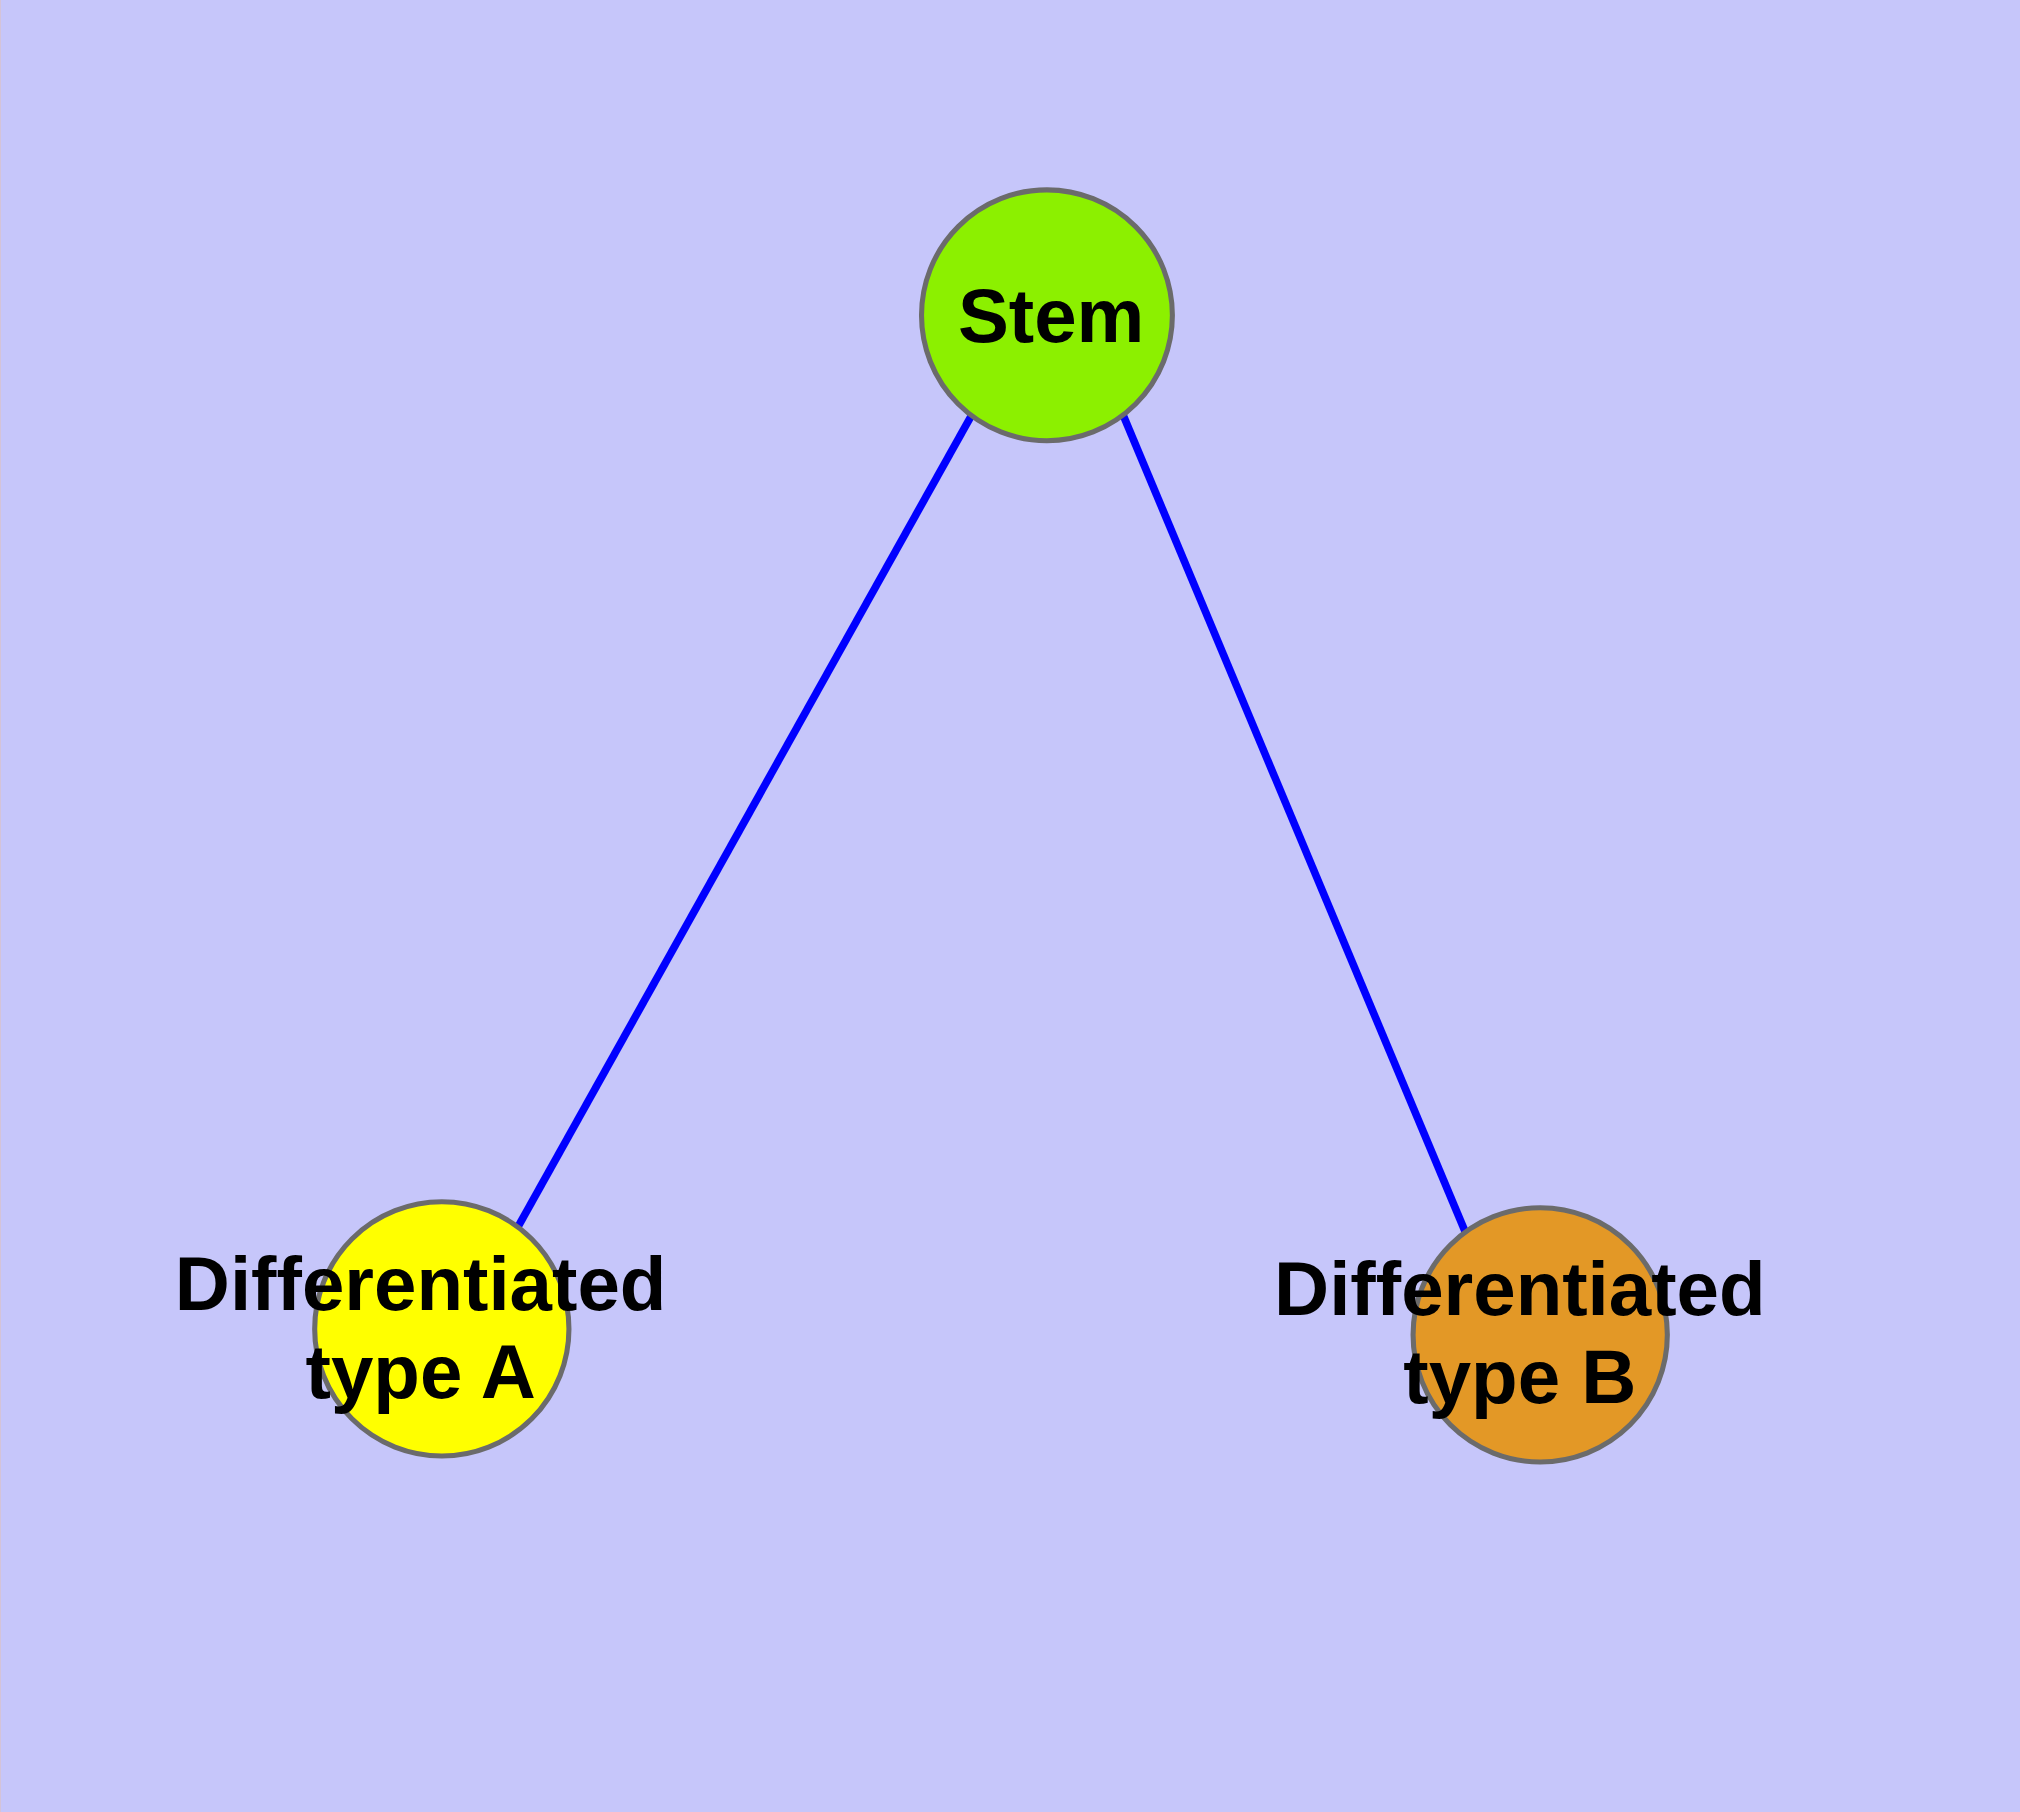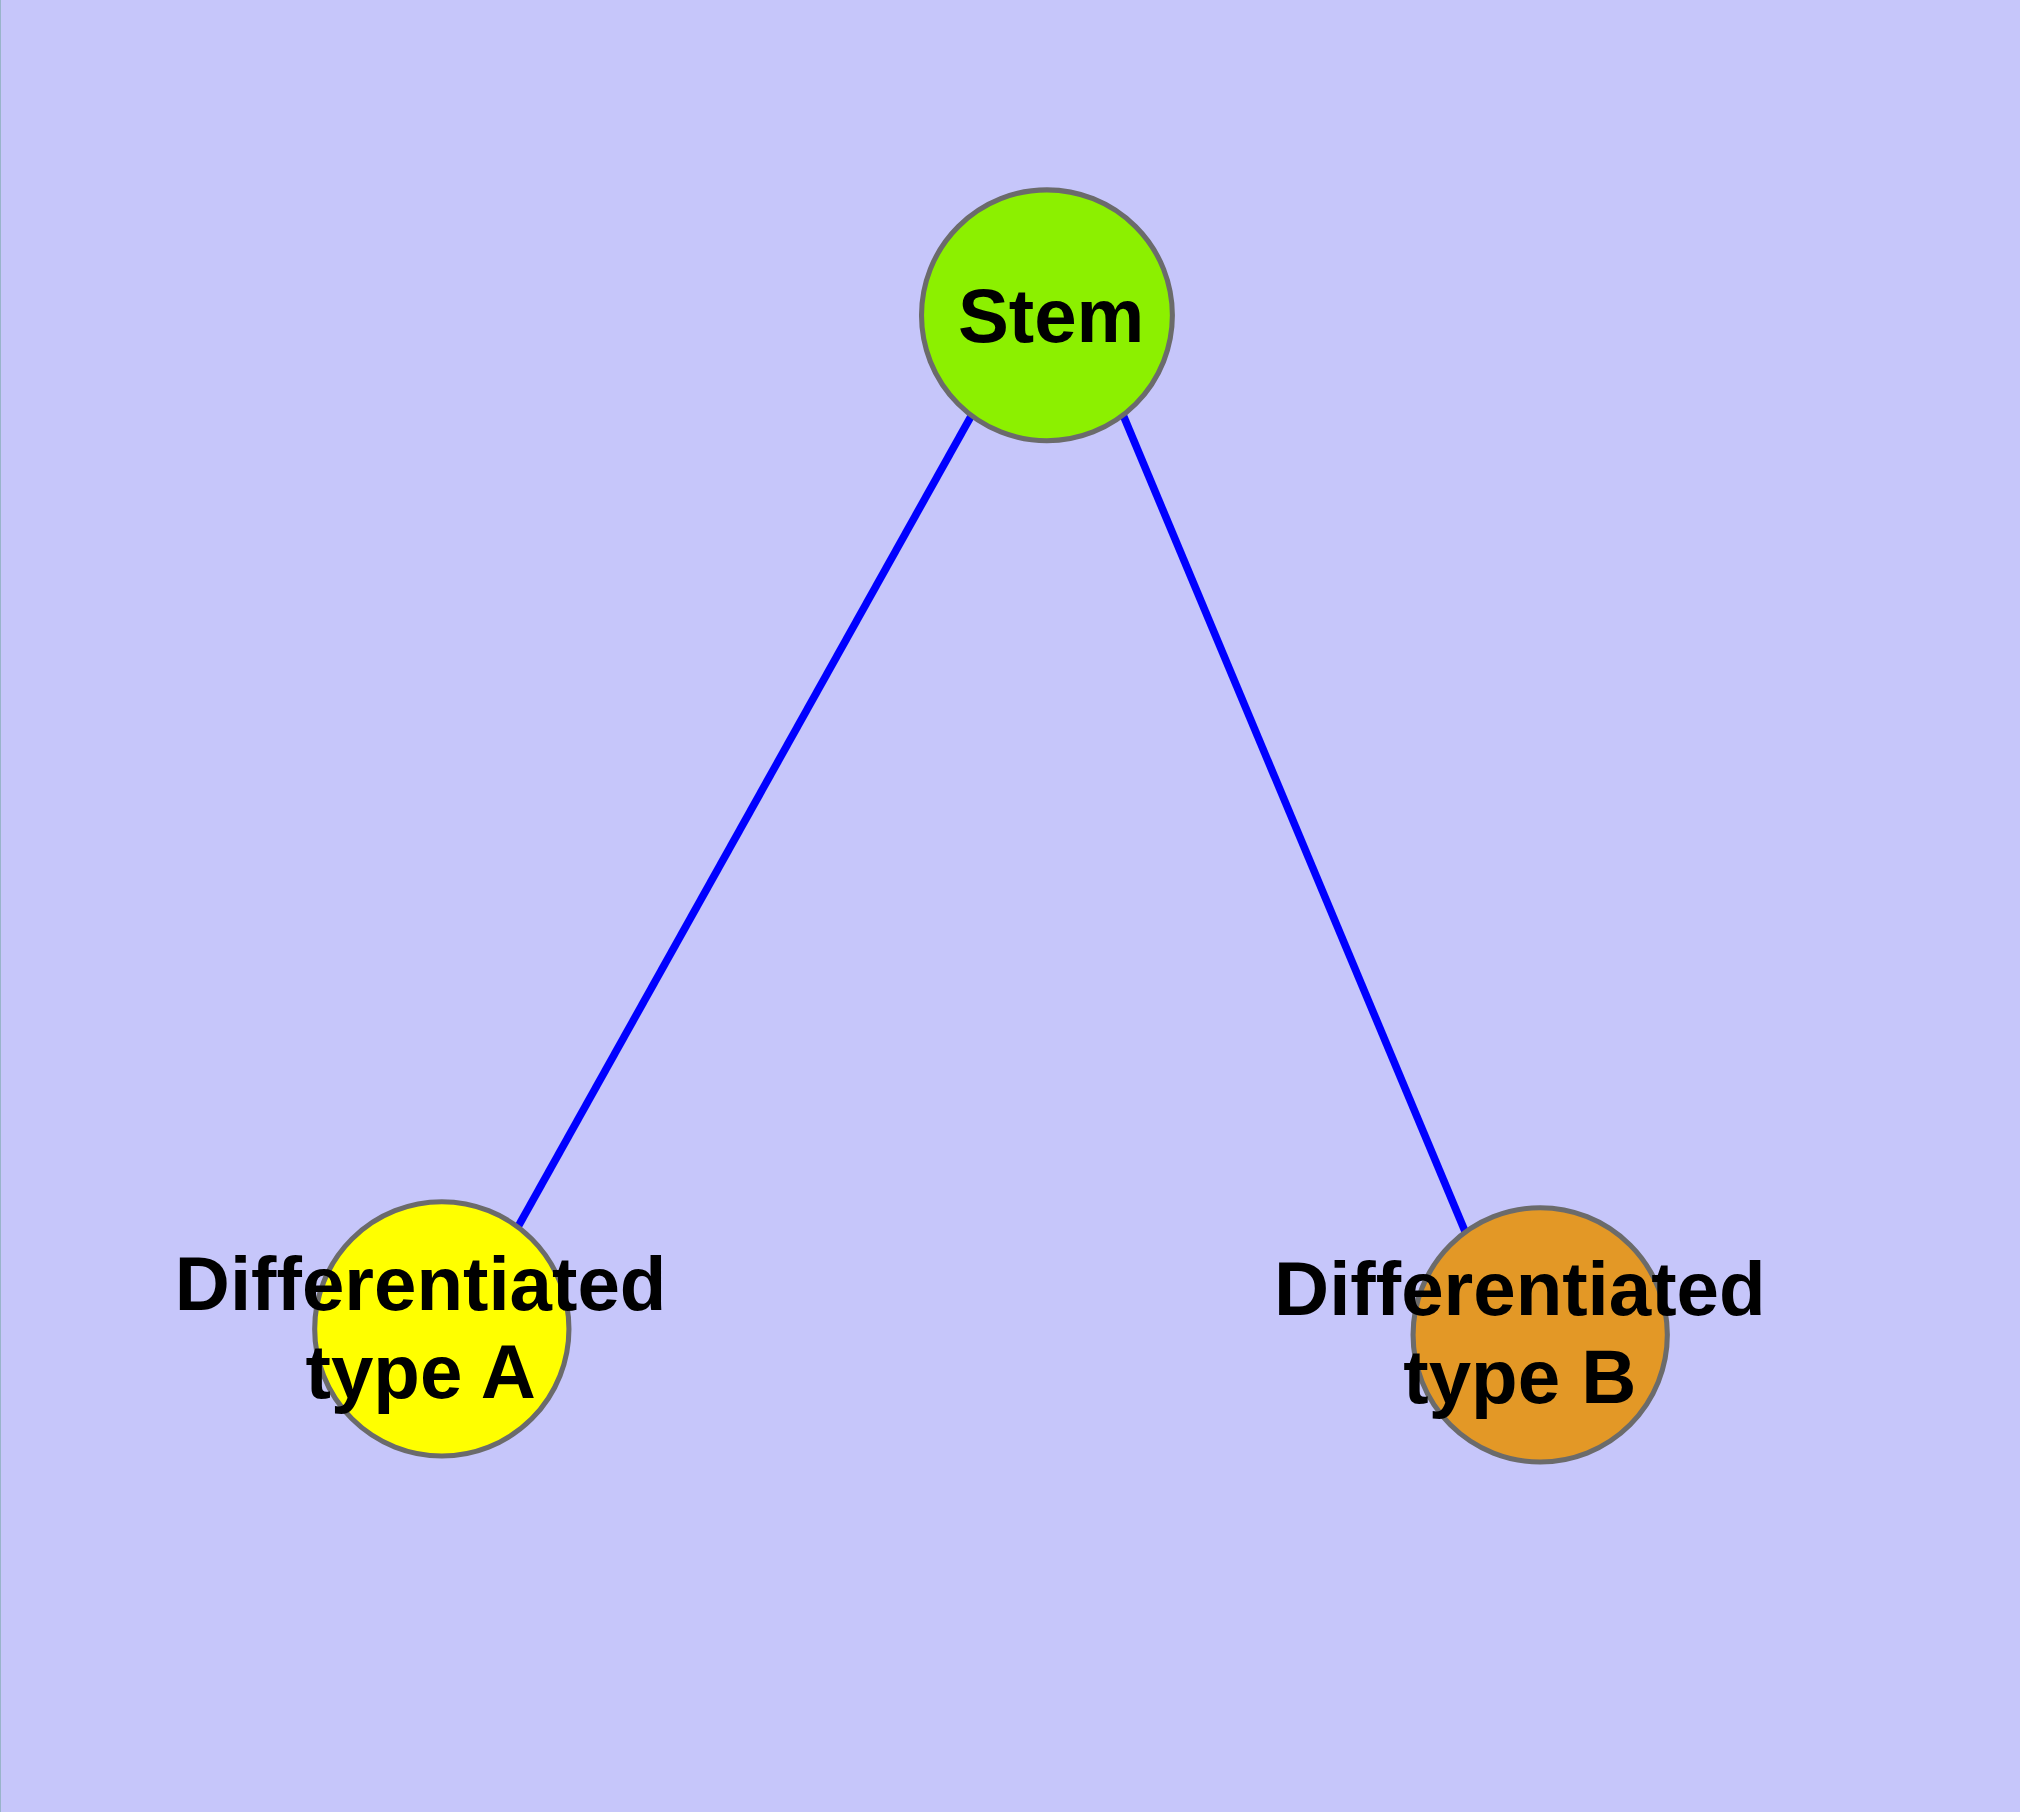--- a/index.html
+++ b/index.html
@@ -27,21 +27,21 @@
     font-weight: bold;
     fill: #000000;
     text-anchor: middle;
     dominant-baseline: auto;
     paint-order: normal;
   }
 </style>
 </head>
 <body>
 
-<div id="canvas" style="background: #15803d;">
+<div id="canvas" style="background: #fdba74;">
   <svg id="graph-svg" viewBox="0 0 2384 2138" xmlns="http://www.w3.org/2000/svg">
 
     <rect id="bg-rect" x="0" y="0" width="2384" height="2138" fill="#c6c6fa"></rect>
 
     <g id="edges-layer">
         <line x1="1146" y1="490" x2="610" y2="1449" stroke="#0000ff" stroke-width="9" stroke-linecap="butt"></line>
         <line x1="1325" y1="490" x2="1730" y2="1457" stroke="#0000ff" stroke-width="9" stroke-linecap="butt"></line>
       </g>
     <g id="nodes-layer">
         <circle cx="1235" cy="372" r="148" fill="#8cf000" stroke="#6b6b6b" stroke-width="6"></circle>

